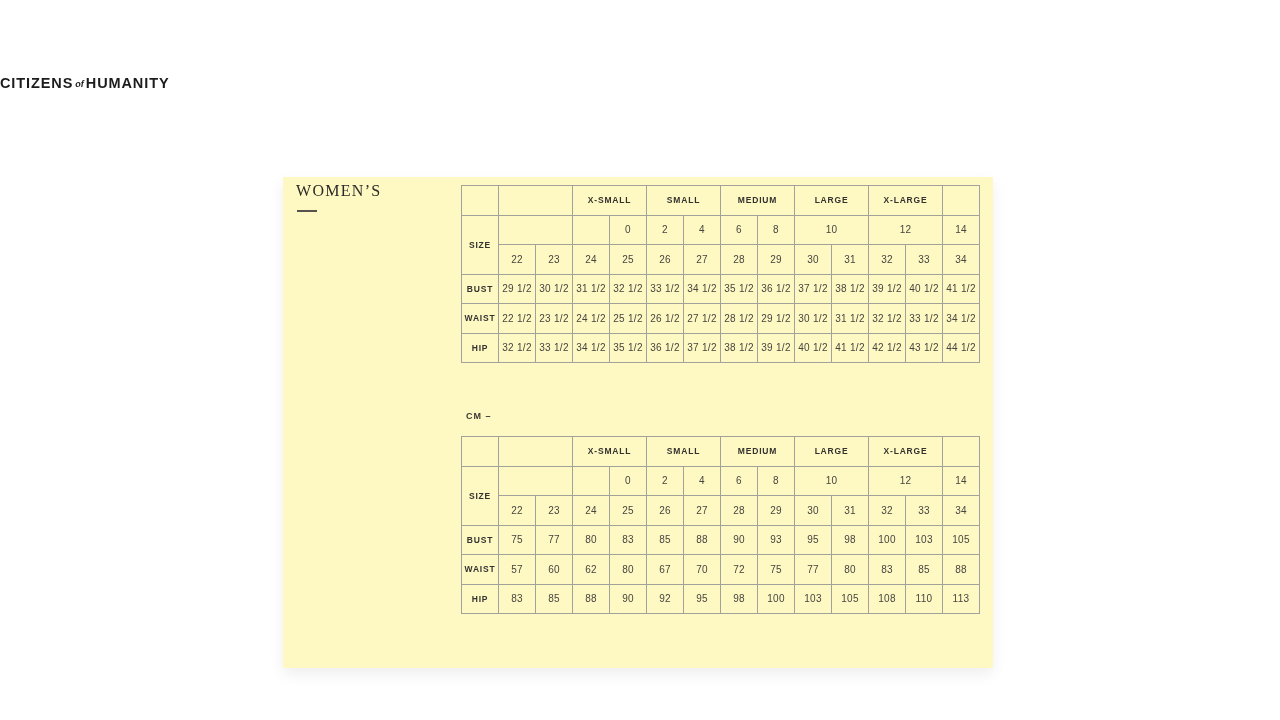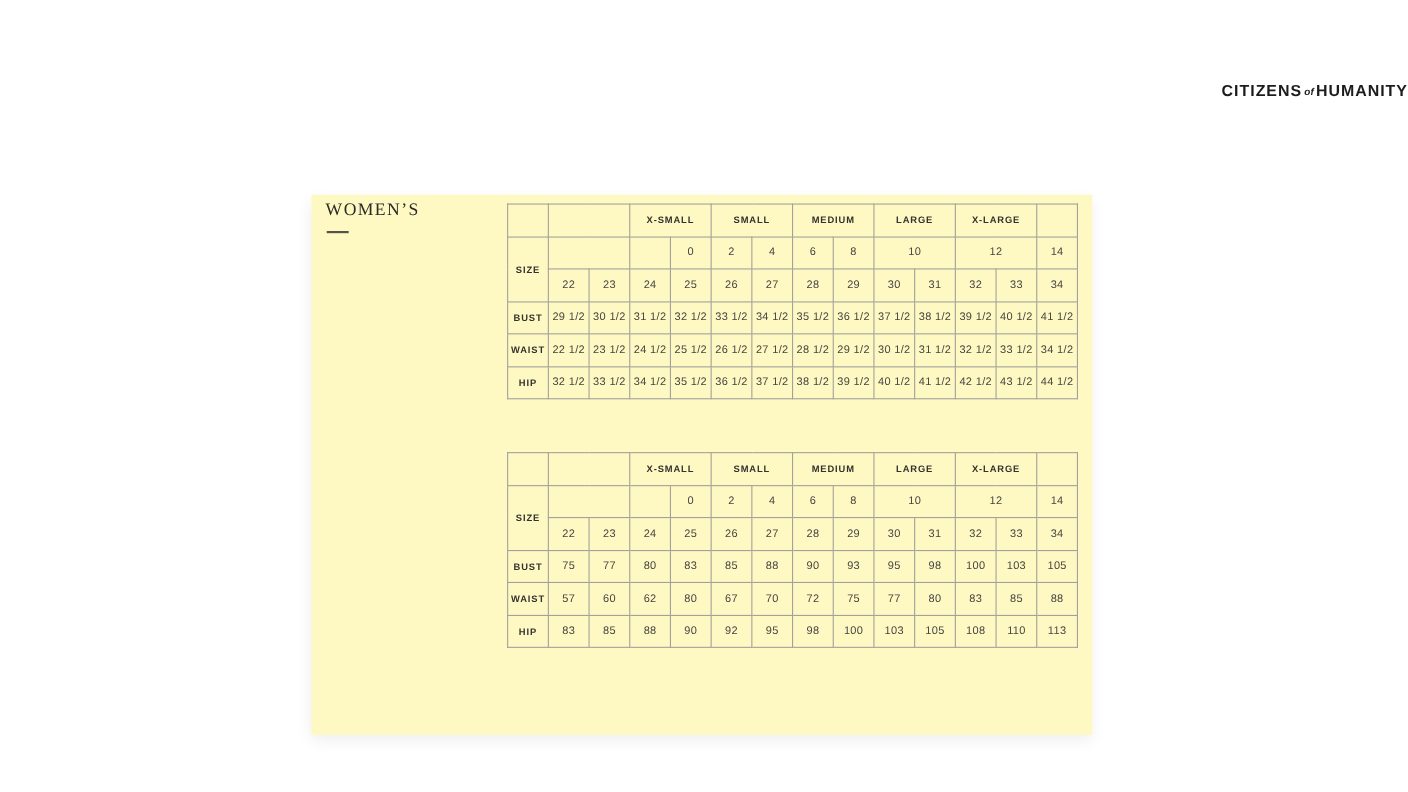--- a/index.html
+++ b/index.html
@@ -7,21 +7,21 @@
     width:1280px; height:720px;
     background:#ffffff;
     font-family:"Liberation Sans", sans-serif;
     position:relative;
     overflow:hidden;
   }
 
   
   .logo {
     position:absolute; top:74px; left:0; width:1280px;
-    text-align:right; color:#1c1c1c;
+    text-align:left; color:#1c1c1c;
     white-space:nowrap;
   }
   .logo-word {
     font-weight:bold; font-size:14.5px; letter-spacing:0.9px;
   }
   .logo-of {
     font-size:9px; font-style:italic; font-weight:bold;
     margin:0 2px; vertical-align:1px;
   }
 
@@ -186,20 +186,21 @@
                 <td>41 1/2</td>
                 <td>42 1/2</td>
                 <td>43 1/2</td>
                 <td>44 1/2</td>
               </tr>
             </tbody>
           </table>
         </div>
     </section>
     <section class="unit-block">
+      <div class="unit-label">CM –</div>
       <div class="table-host">
           <table class="size-table">
             <colgroup>
               <col>
               <col>
               <col>
               <col>
               <col>
               <col>
               <col>

